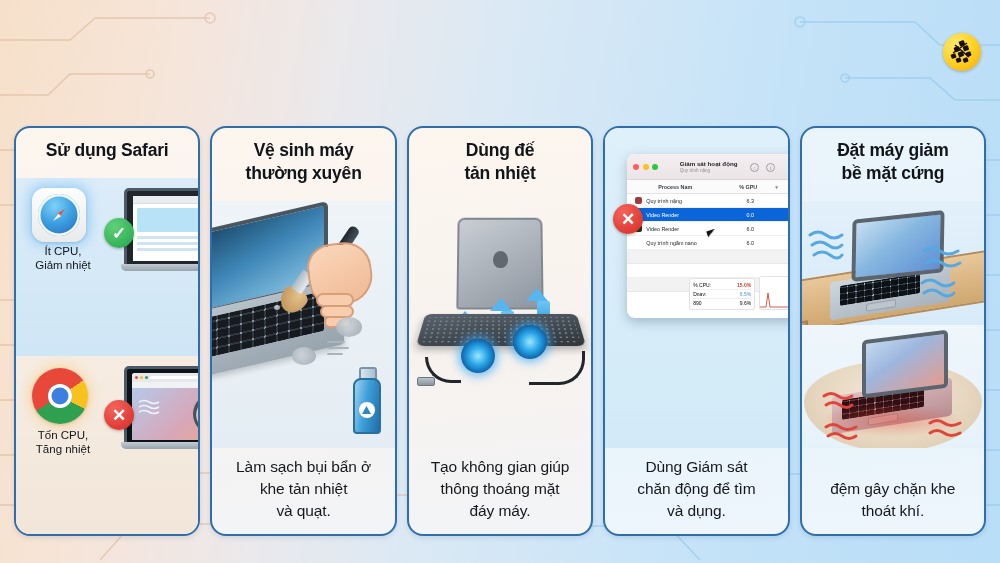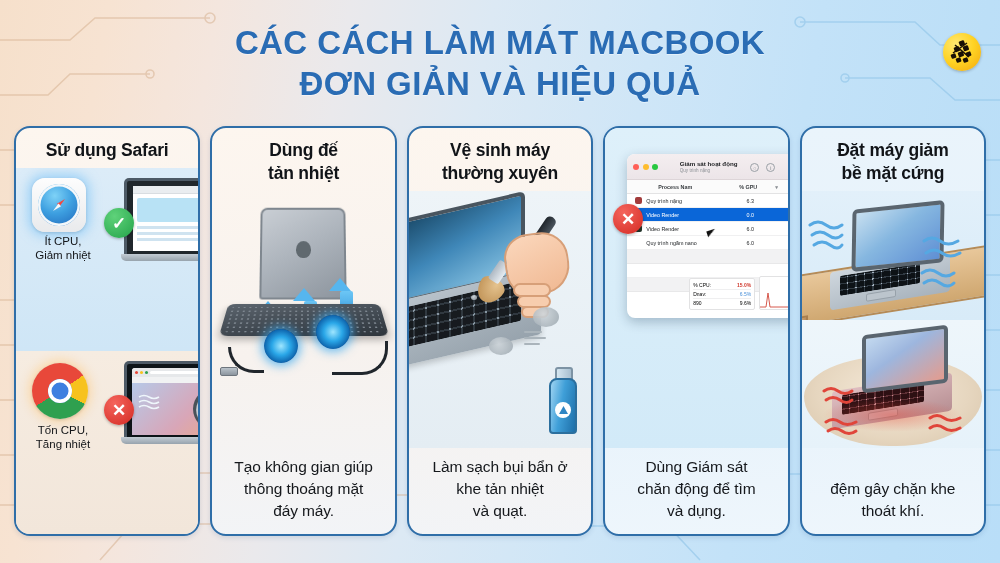--- a/index.html
+++ b/index.html
@@ -54,21 +54,21 @@
     overflow: hidden;
     display: flex; flex-direction: column;
     box-shadow: 0 2px 5px rgba(30,70,120,.13);
     position: relative;
   }
   .card.cool { background: linear-gradient(175deg,#eaf4fb 0%,#e6f2fb 50%,#eef6fc 100%); }
 
   .card-title {
     font-size: 17.5px; font-weight: 800; color: #111418;
     text-align: center; line-height: 23px;
-    padding: 11px 6px 6px; letter-spacing: -.2px;
+    padding: 11px 6px 16px; letter-spacing: -.2px;
   }
 
   .card-art { flex: 1 1 auto; position: relative; overflow: hidden; }
 
   .card-caption {
     font-size: 15.5px; color: #15181c; text-align: center;
     line-height: 22px; padding: 8px 8px 12px; letter-spacing: -.1px;
   }
 
   
@@ -352,24 +352,20 @@
       <circle cx="845" cy="78" r="4"></circle>
     <circle cx="950" cy="330" r="4.5"></circle>
       <circle cx="820" cy="192" r="4"></circle>
     <circle cx="815" cy="368" r="4"></circle>
       <circle cx="880" cy="428" r="4"></circle>
     <circle cx="560" cy="526" r="5"></circle>
   </g>
 </svg>
 
 <div class="header">
-  <div class="title">
-    <span>CÁC CÁCH LÀM MÁT MACBOOK</span>
-    <span class="l2">ĐƠN GIẢN VÀ HIỆU QUẢ</span>
-  </div>
   <div class="brand-logo">
     <svg width="38" height="38" viewBox="0 0 38 38" aria-hidden="true">
       <g fill="#191005">
         <rect x="16" y="8" width="5.5" height="5" rx="1" transform="rotate(-20 18 10)"></rect>
         <rect x="11" y="14" width="5.5" height="5" rx="1" transform="rotate(-20 13 16)"></rect>
         <rect x="20" y="13" width="5.5" height="5" rx="1" transform="rotate(-20 22 15)"></rect>
         <rect x="8" y="21" width="5" height="4.5" rx="1" transform="rotate(-20 10 23)"></rect>
         <rect x="15" y="19" width="5.5" height="5" rx="1" transform="rotate(-20 17 21)"></rect>
         <rect x="23" y="19" width="5" height="4.5" rx="1" transform="rotate(-20 25 21)"></rect>
         <rect x="13" y="25" width="5" height="4.5" rx="1" transform="rotate(-20 15 27)"></rect>
@@ -455,20 +451,65 @@
             </div>
           </div>
           <div class="ml-base" style="width:104px;margin-left:-3px;"></div>
         </div>
       </div>
     </div>
   </div>
 
   <div class="card">
     <div class="card-title">
+      <span>Vệ sinh máy</span><br>
+      <span>thường xuyên</span>
+    </div>
+    <div class="card-art">
+      <div class="c3-bg"></div>
+      <div class="lap3-screen"></div>
+      <div class="lap3-key">
+        <div class="keys"></div>
+      </div>
+
+      <div class="dust-puff" style="left:74px; top:96px; width:7px;height:6px;"></div>
+      <div class="dust-puff" style="left:84px; top:104px; width:5px;height:4px;"></div>
+      <div class="dust-puff" style="left:62px; top:104px; width:6px;height:5px;"></div>
+
+      <div class="brush-bristle"></div>
+      <div class="brush-fer"></div>
+      <div class="brush-handle"></div>
+      <div class="hand"></div>
+      <div class="finger" style="left:104px; top:92px; width:38px;height:14px;"></div>
+      <div class="finger" style="left:108px; top:104px; width:34px;height:13px;"></div>
+      <div class="finger" style="left:112px; top:115px; width:28px;height:12px;"></div>
+
+      <div class="dust-puff" style="left:124px; top:116px; width:26px;height:20px;"></div>
+      <div class="dust-puff" style="left:80px; top:146px; width:24px;height:18px;"></div>
+      <svg class="abs" style="left:114px; top:136px;" width="34" height="22" aria-hidden="true">
+        <path d="M2 5 h16 M2 11 h20 M2 17 h14" stroke="#aab4bb" stroke-width="2" fill="none" stroke-linecap="round"></path>
+      </svg>
+
+      <div class="spray-cap"></div>
+      <div class="spray-can"></div>
+      <div class="spray-mark">
+        <svg width="11" height="11" viewBox="0 0 11 11" aria-hidden="true">
+          <path d="M5.5 1 L10 9 L1 9 Z" fill="#2f86c4"></path>
+        </svg>
+      </div>
+    </div>
+    <div class="card-caption">
+      <span>Làm sạch bụi bẩn ở</span><br>
+      <span>khe tản nhiệt</span><br>
+      <span>và quạt.</span>
+    </div>
+  </div>
+
+  <div class="card">
+    <div class="card-title">
       <span>Dùng đế</span><br>
       <span>tản nhiệt</span>
     </div>
     <div class="card-art">
       <div class="pad-lid">
         <div class="apple-logo"></div>
       </div>
 
       <div class="abs">
         <div class="arrow-col" style="left:56px; top:122px; height:24px;"></div>
@@ -485,65 +526,20 @@
       <div class="fan" style="left:52px; top:138px;"></div>
       <div class="fan" style="left:104px; top:124px;"></div>
       <div class="usb-cable" style="left:16px; top:156px; width:36px; height:26px;"></div>
       <div class="abs" style="left:8px; top:176px; width:18px;height:9px;background:linear-gradient(180deg,#b9c2ca,#8c959e);border:1.5px solid #6d757d;border-radius:2px;"></div>
       <div class="abs" style="left:120px; top:150px; width:56px; height:34px; border-bottom:3px solid #20262c; border-right:3px solid #20262c; border-radius:0 0 26px 0;"></div>
     </div>
     <div class="card-caption">
       <span>Tạo không gian giúp</span><br>
       <span>thông thoáng mặt</span><br>
       <span>đáy máy.</span>
-    </div>
-  </div>
-
-  <div class="card">
-    <div class="card-title">
-      <span>Vệ sinh máy</span><br>
-      <span>thường xuyên</span>
-    </div>
-    <div class="card-art">
-      <div class="c3-bg"></div>
-      <div class="lap3-screen"></div>
-      <div class="lap3-key">
-        <div class="keys"></div>
-      </div>
-
-      <div class="dust-puff" style="left:74px; top:96px; width:7px;height:6px;"></div>
-      <div class="dust-puff" style="left:84px; top:104px; width:5px;height:4px;"></div>
-      <div class="dust-puff" style="left:62px; top:104px; width:6px;height:5px;"></div>
-
-      <div class="brush-bristle"></div>
-      <div class="brush-fer"></div>
-      <div class="brush-handle"></div>
-      <div class="hand"></div>
-      <div class="finger" style="left:104px; top:92px; width:38px;height:14px;"></div>
-      <div class="finger" style="left:108px; top:104px; width:34px;height:13px;"></div>
-      <div class="finger" style="left:112px; top:115px; width:28px;height:12px;"></div>
-
-      <div class="dust-puff" style="left:124px; top:116px; width:26px;height:20px;"></div>
-      <div class="dust-puff" style="left:80px; top:146px; width:24px;height:18px;"></div>
-      <svg class="abs" style="left:114px; top:136px;" width="34" height="22" aria-hidden="true">
-        <path d="M2 5 h16 M2 11 h20 M2 17 h14" stroke="#aab4bb" stroke-width="2" fill="none" stroke-linecap="round"></path>
-      </svg>
-
-      <div class="spray-cap"></div>
-      <div class="spray-can"></div>
-      <div class="spray-mark">
-        <svg width="11" height="11" viewBox="0 0 11 11" aria-hidden="true">
-          <path d="M5.5 1 L10 9 L1 9 Z" fill="#2f86c4"></path>
-        </svg>
-      </div>
-    </div>
-    <div class="card-caption">
-      <span>Làm sạch bụi bẩn ở</span><br>
-      <span>khe tản nhiệt</span><br>
-      <span>và quạt.</span>
     </div>
   </div>
 
   <div class="card cool">
     <div class="card-art">
       <div class="c4-bg"></div>
       <div class="am-win">
         <div class="am-titlebar">
           <span class="dot r"></span>
           <span class="dot y"></span>

